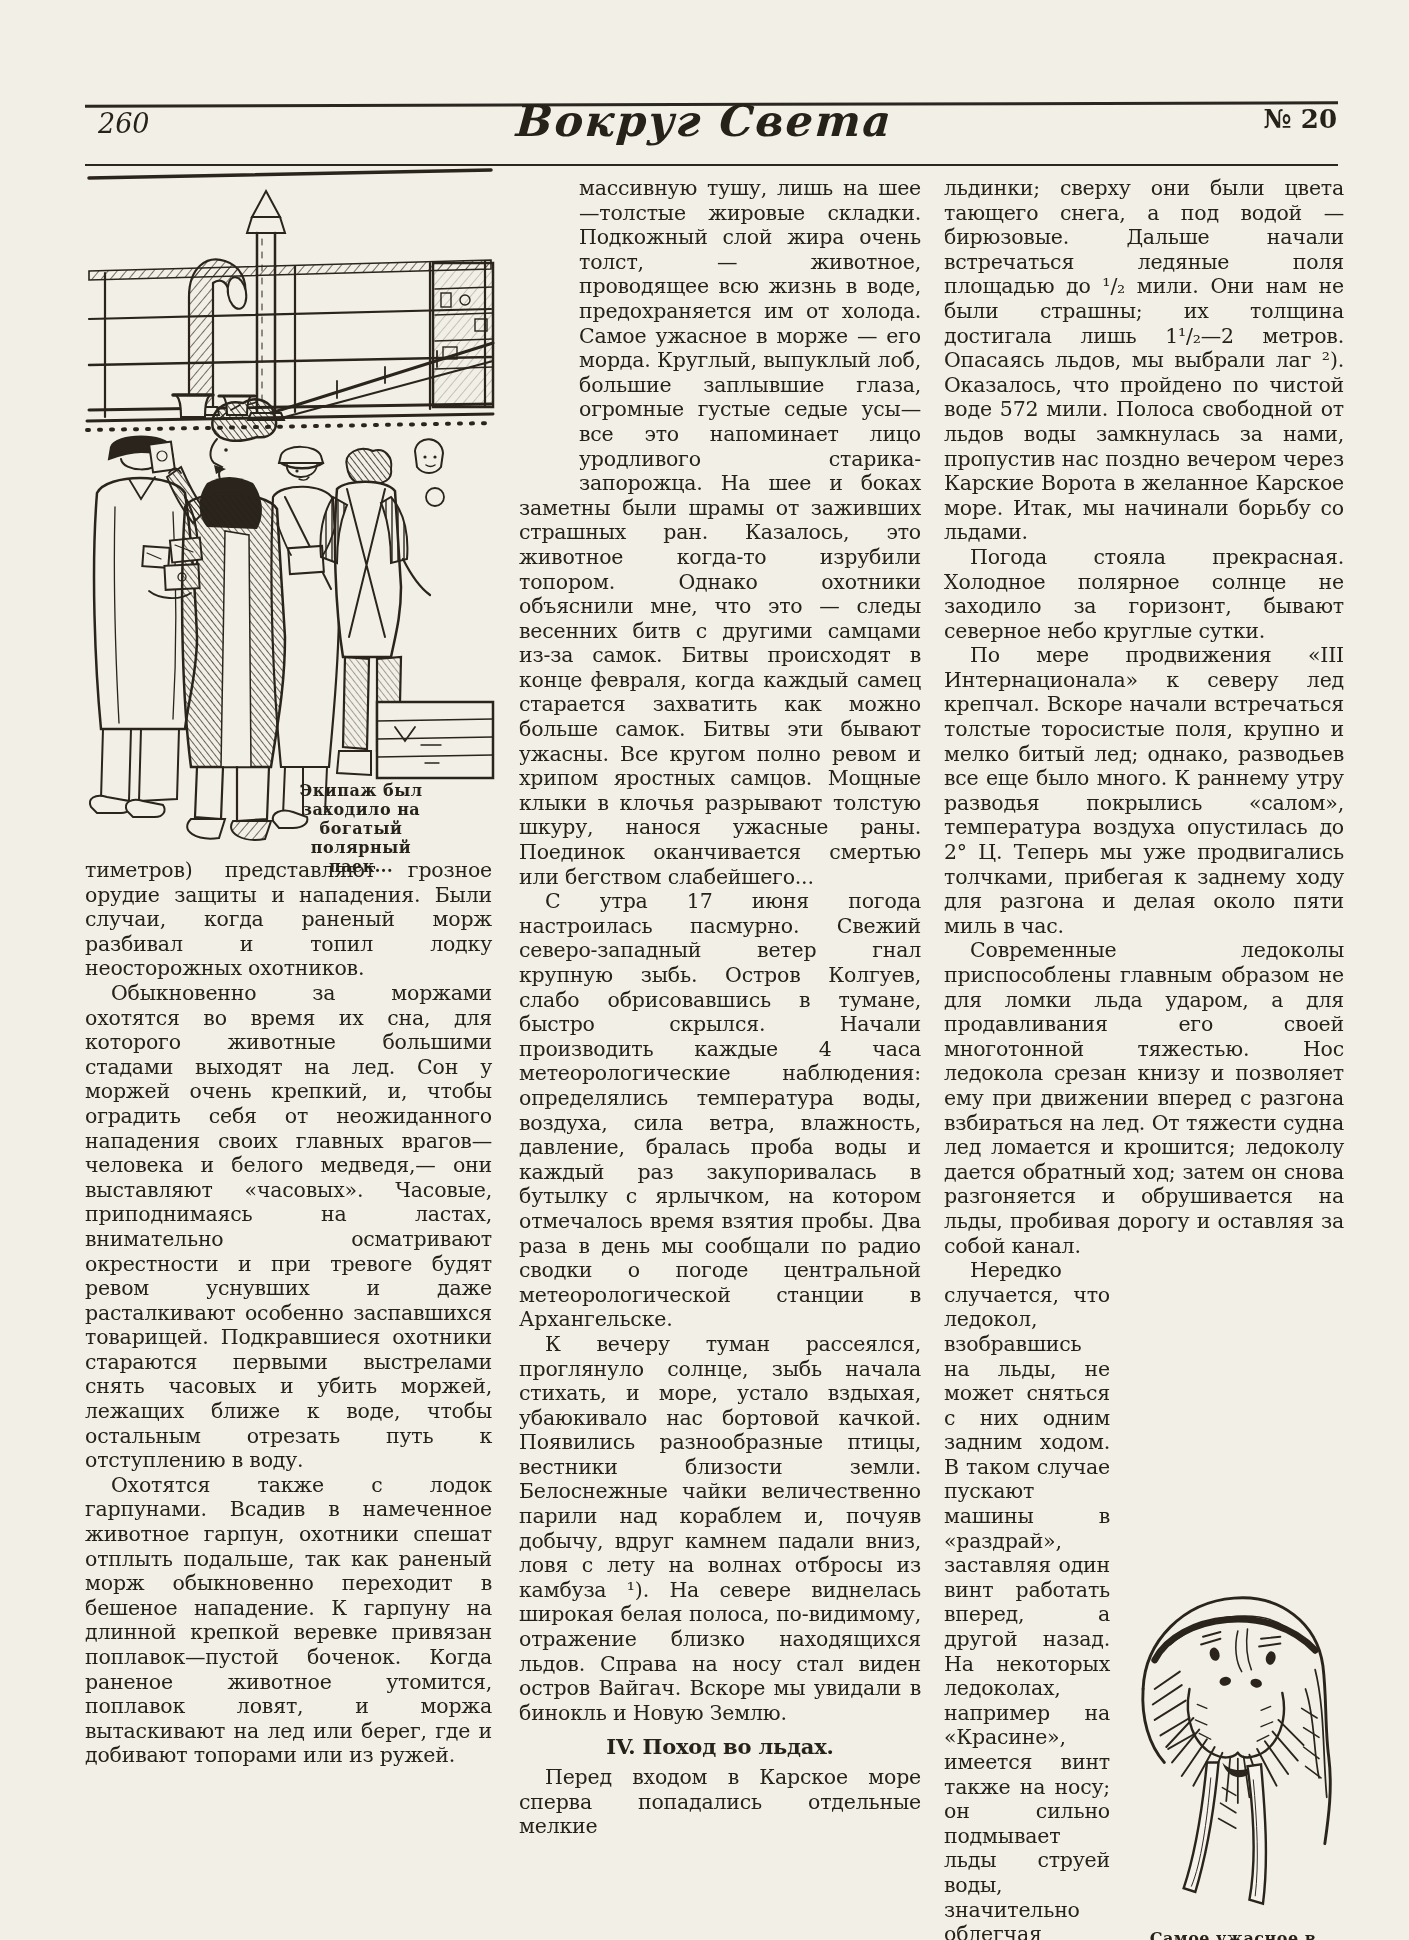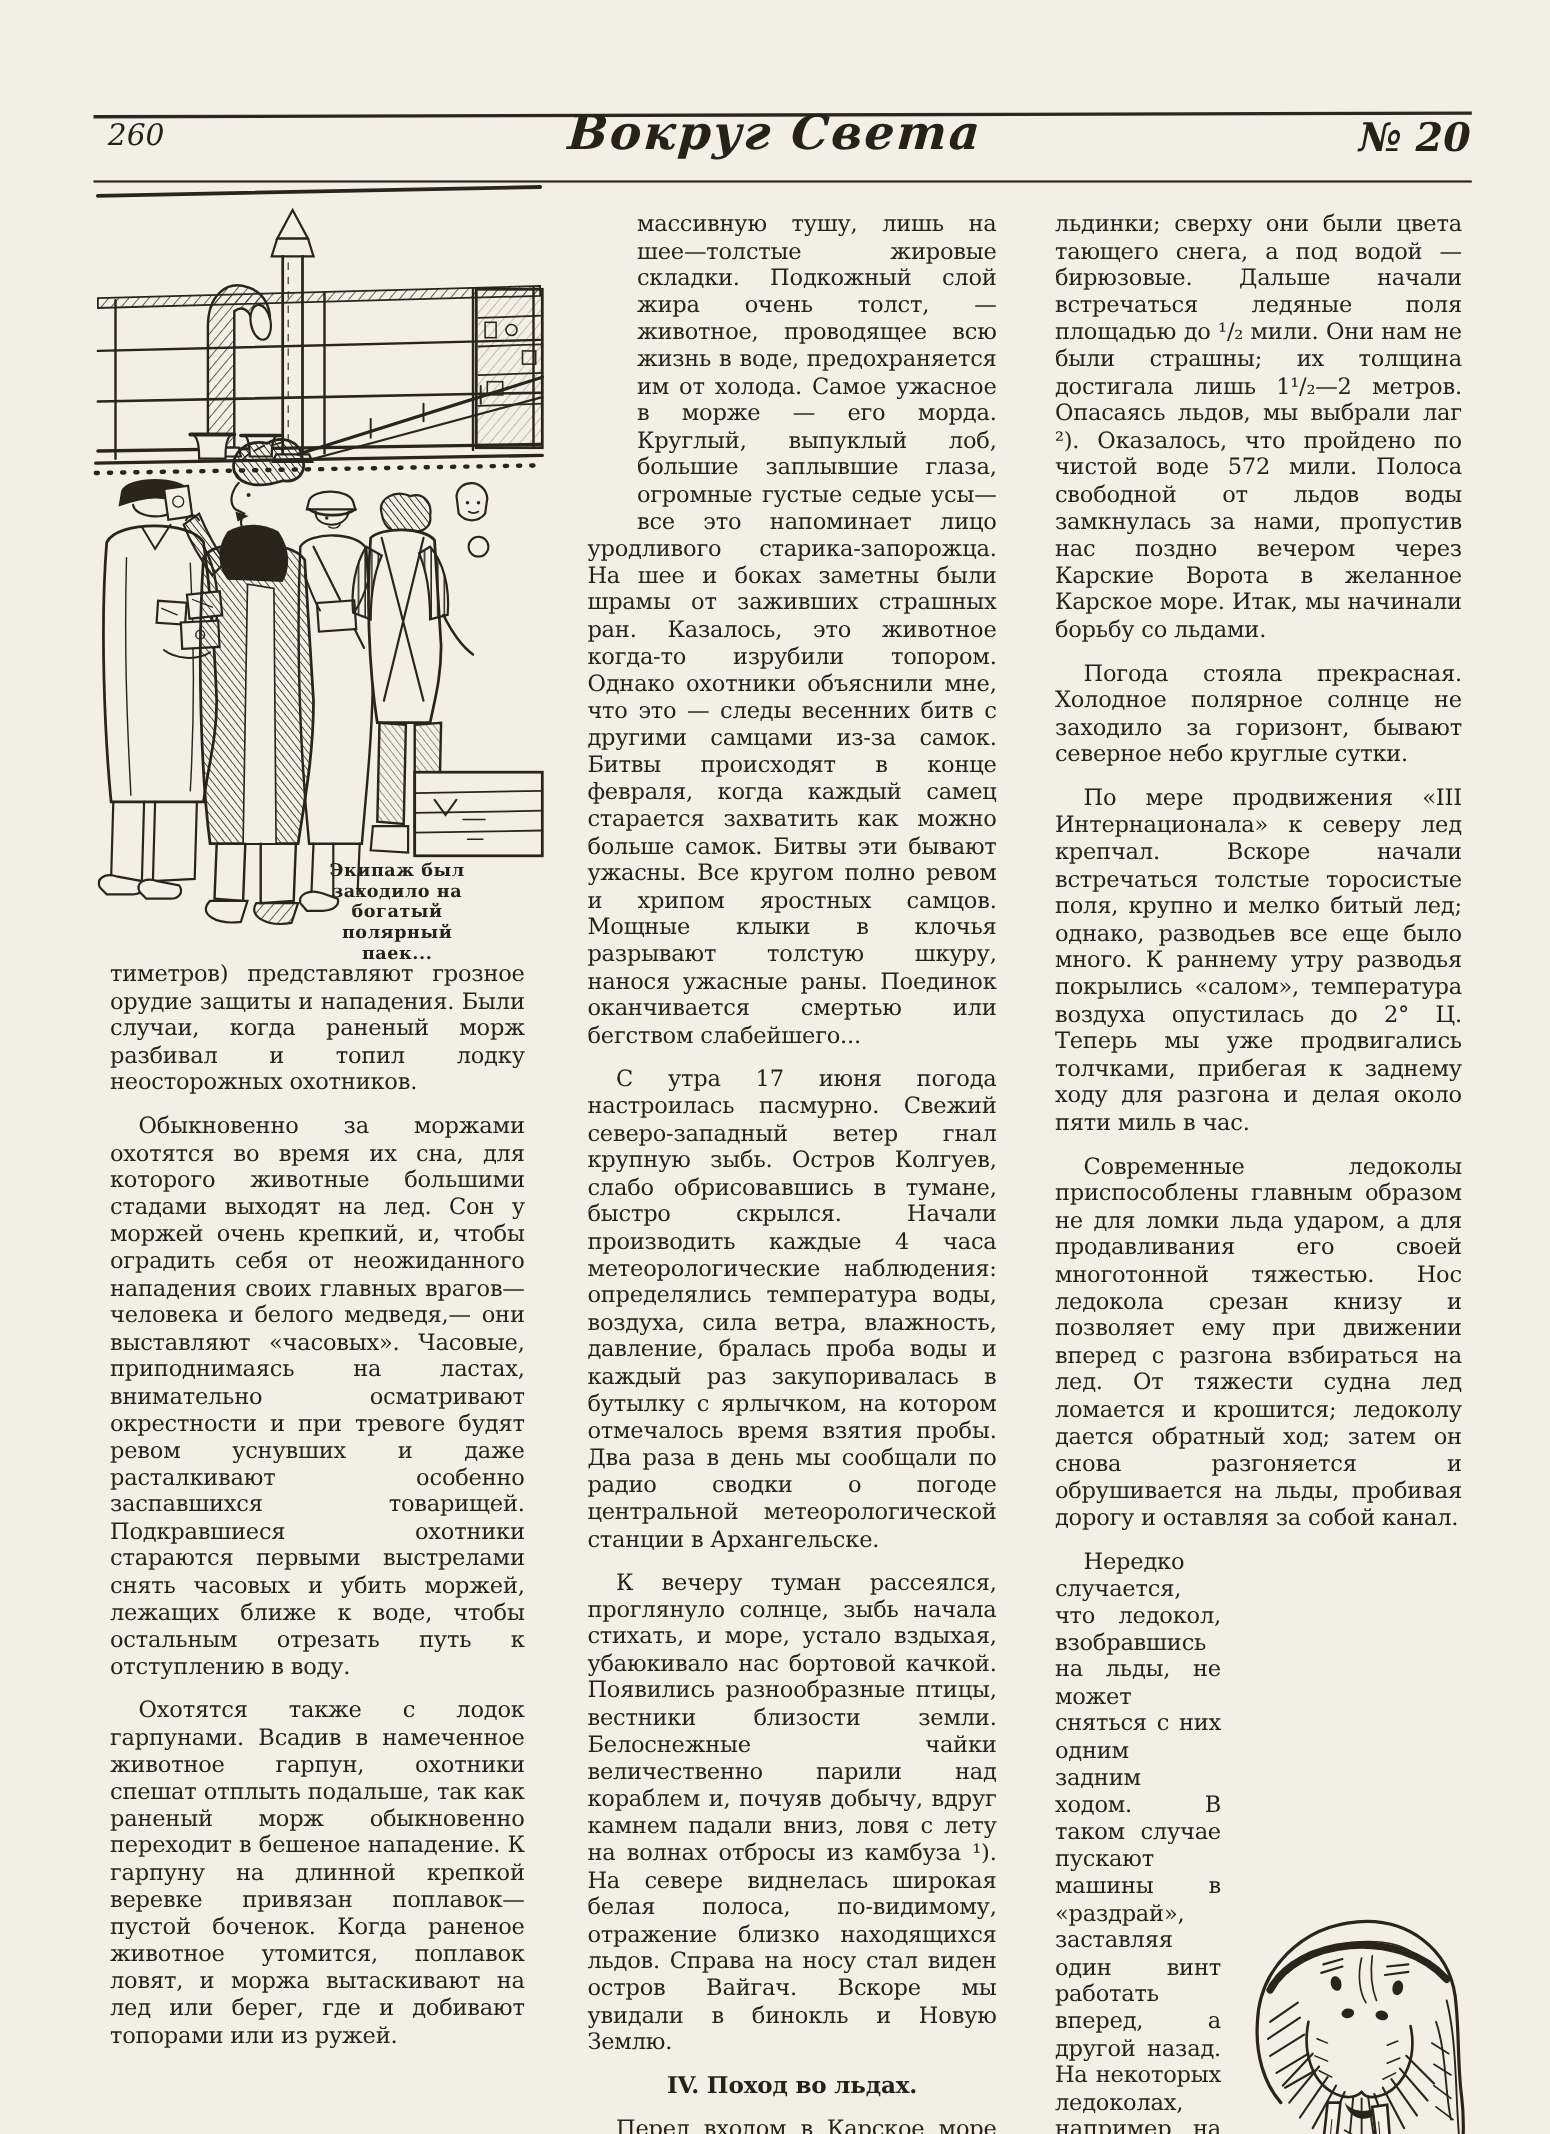--- a/index.html
+++ b/index.html
@@ -8,26 +8,26 @@
     background:#f2efe7;overflow:hidden;color:#262219;
     font-family:"DejaVu Serif", serif;
   }
   .rule{position:absolute;background:#2b2620;}
   .hdr-num{position:absolute;font-style:italic;font-size:27px;}
   .masthead{
     position:absolute;left:0;right:0;text-align:center;
     font-style:italic;font-weight:bold;font-size:43px;letter-spacing:2px;
     transform:skewX(-4deg);
   }
-  .issue{position:absolute;font-style:italic;font-weight:bold;font-size:36px;}
+  .issue{position:absolute;font-weight:bold;font-size:26px;}
   .col{
     position:absolute;text-align:justify;
     font-size:20.5px;line-height:24.6px;letter-spacing:-0.2px;
   }
-  .col p{margin:15px;text-indent:26px;}
+  .col p{margin:0;text-indent:26px;}
   .col p.cont{text-indent:0;}
   .cutin{float:left;width:60px;height:124px;margin-top:172px;}
   .sec-heading{text-align:center;font-weight:bold;font-size:21px;margin:10px 0 5px;}
   .illus1{position:absolute;left:85px;top:167px;width:410px;height:682px;}
   .illus1 svg{position:absolute;left:0;top:0;}
   .caption1{
     position:absolute;left:198px;top:614px;width:156px;
     font-weight:bold;font-size:16px;line-height:19px;text-align:center;
     white-space:pre-line;letter-spacing:0.5px;
   }

